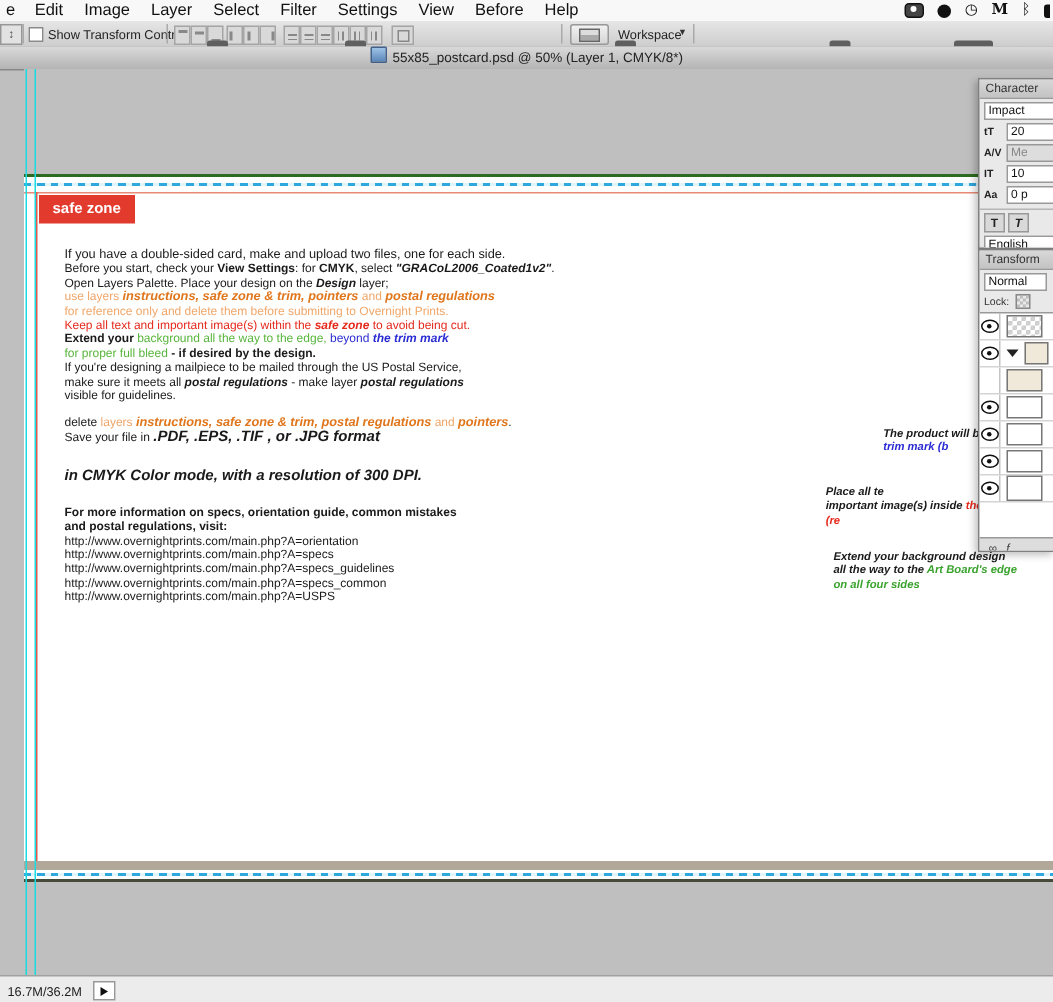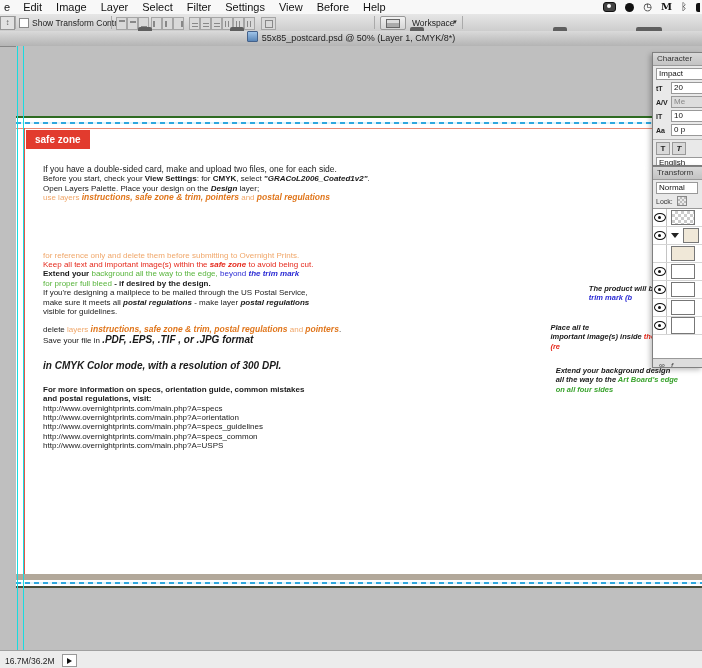--- a/index.html
+++ b/index.html
@@ -72,21 +72,21 @@
 
   
   #instructions{position:absolute;left:27px;top:119px;width:430px;font-size:8px;color:#1a1a1a;}
   .tl{height:9.4px;line-height:9.4px;white-space:nowrap;}
   .tl.bigline{height:10.6px;line-height:10.6px;}
   .sp9{height:9px;}  .sp13{height:13px;}
   .bld{font-weight:bold;}
   .bi{font-weight:bold;font-style:italic;}
   .t85{font-size:8.5px;}
   .orb{color:#e0761c;font-weight:bold;font-style:italic;font-size:8.5px;}
-  .orl{color:#f0a76a;margin-top:48px;}
+  .orl{color:#f0a76a;}
   .rd{color:#e5291c;}
   .gn{color:#58b53c;}
   .bl{color:#2b2bd4;}
   .big{font-size:10px;font-weight:bold;font-style:italic;margin-top:16px;}
 
   
   .pt{position:absolute;font-size:7.5px;font-weight:bold;font-style:italic;color:#1a1a1a;
       line-height:9.3px;white-space:nowrap;}
   #pointer1{top:238px;right:50px;}
   #pointer2{top:277px;right:50px;}
@@ -257,22 +257,22 @@
     <div class="tl">If you're designing a mailpiece to be mailed through the US Postal Service,</div>
     <div class="tl"><span>make sure it meets all </span><span class="bi">postal regulations</span><span> - make layer </span><span class="bi">postal regulations</span></div>
     <div class="tl">visible for guidelines.</div>
     <div class="sp9"></div>
     <div class="tl"><span>delete </span><span class="orl">layers </span><span class="orb">instructions, safe zone &amp; trim, postal regulations</span><span class="orl"> and </span><span class="orb">pointers</span><span>.</span></div>
     <div class="tl bigline"><span>Save your file in </span><span class="big">.PDF, .EPS, .TIF , or .JPG format</span></div>
     <div class="tl bigline big">in CMYK Color mode, with a resolution of 300 DPI.</div>
     <div class="sp13"></div>
     <div class="tl bld">For more information on specs, orientation guide, common mistakes</div>
     <div class="tl bld">and postal regulations, visit:</div>
+    <div class="tl">http://www.overnightprints.com/main.php?A=orientation</div>
     <div class="tl">http://www.overnightprints.com/main.php?A=specs</div>
-    <div class="tl">http://www.overnightprints.com/main.php?A=orientation</div>
     <div class="tl">http://www.overnightprints.com/main.php?A=specs_guidelines</div>
     <div class="tl">http://www.overnightprints.com/main.php?A=specs_common</div>
     <div class="tl">http://www.overnightprints.com/main.php?A=USPS</div>
   </div>
 
   <div class="pt" id="pointer1">
     <div>The product will be cu</div>
     <div class="ptbl">trim mark (b</div>
   </div>
   <div class="pt" id="pointer2">

